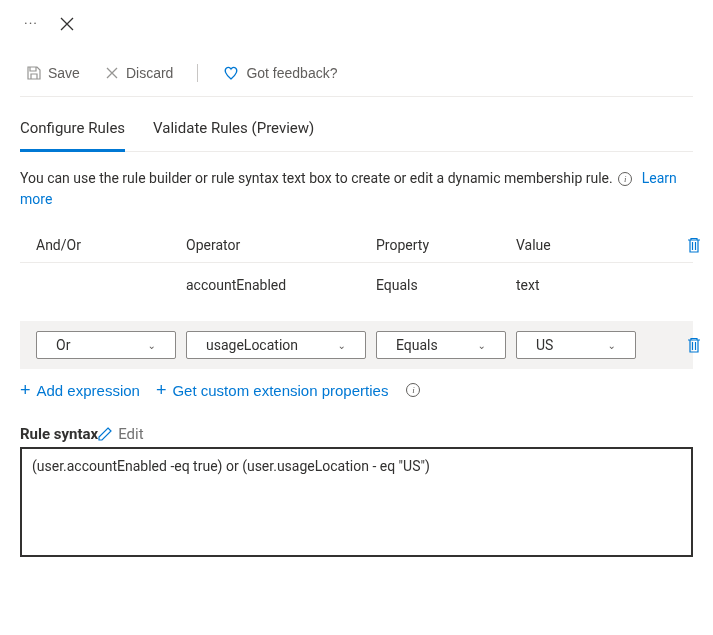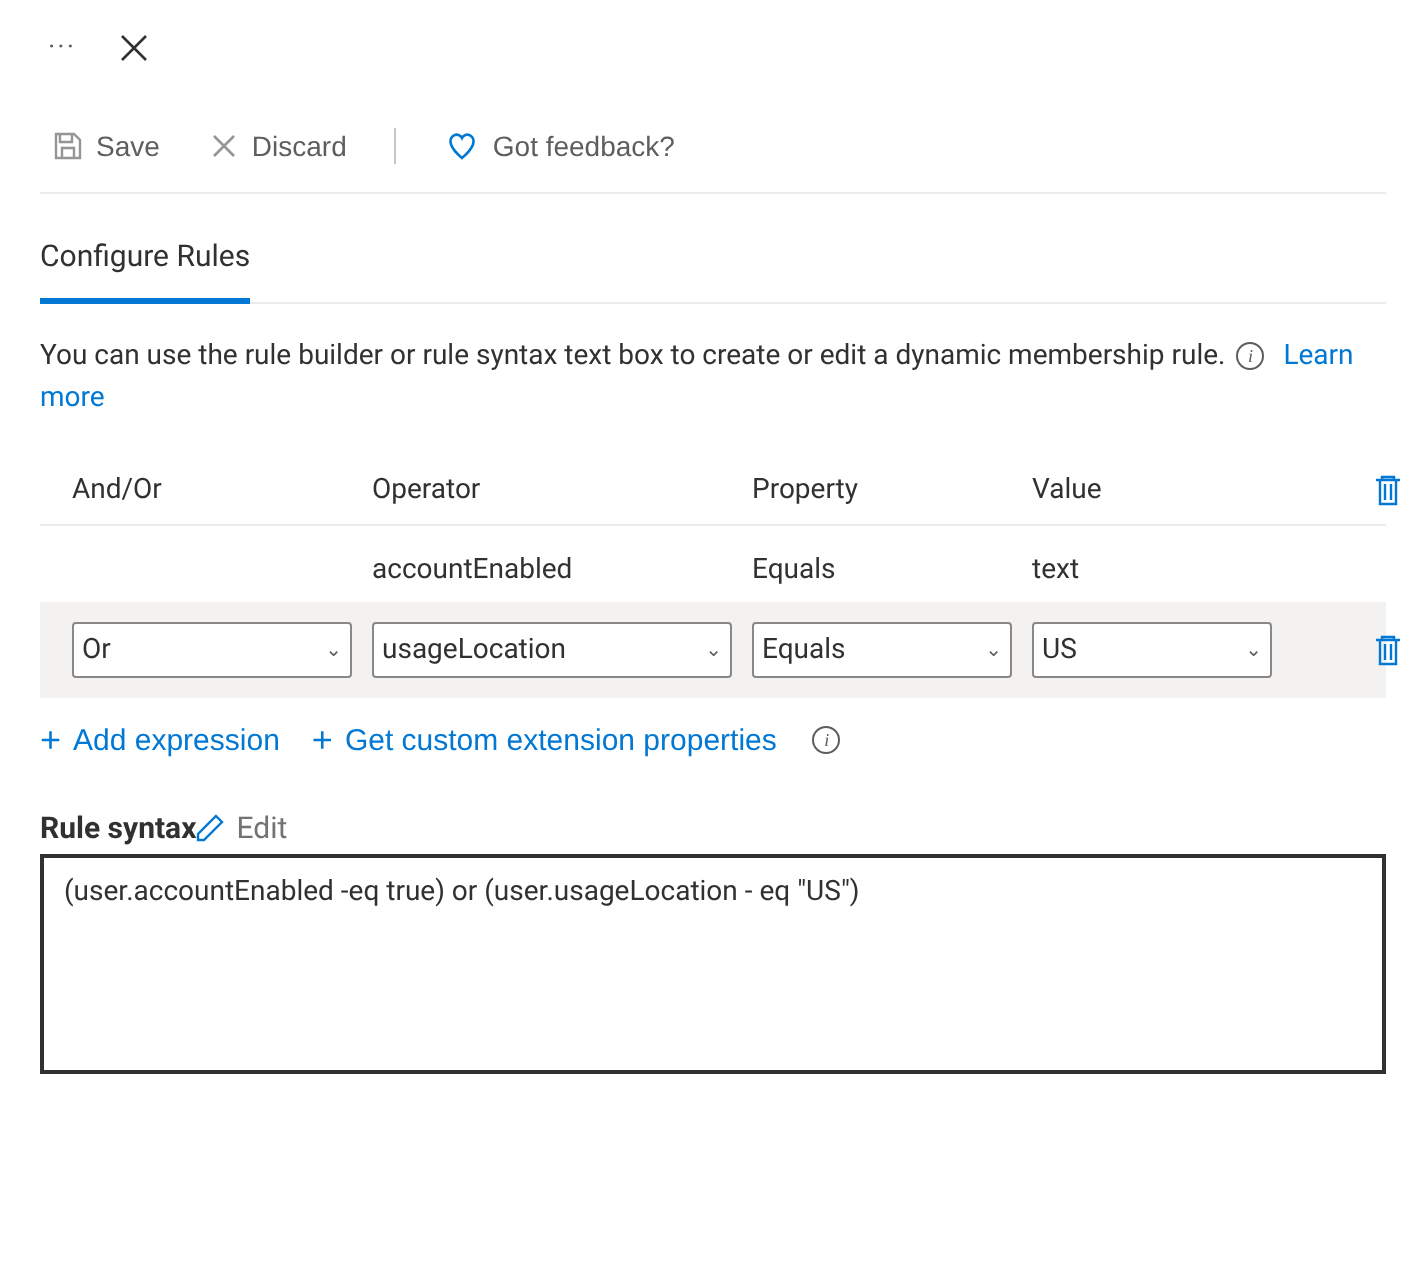--- a/index.html
+++ b/index.html
@@ -95,34 +95,34 @@
       grid-template-columns: 140px 180px 130px 120px 56px;
       align-items: center;
       gap: 10px;
     }
     .rules-header {
       padding: 8px 16px;
       border-bottom: 1px solid #edebe9;
       font-weight: 400;
     }
     .rules-header .th-delete { justify-self: end; }
-    .rules-row1 { padding: 14px 16px 8px; }
+    .rules-row1 { padding: 14px 16px 28px; }
     .rules-row2 {
       background: #f3f2f1;
       padding: 10px 16px;
     }
     .select-look {
       background: #fff;
       border: 1px solid #8a8886;
       border-radius: 2px;
       height: 28px;
       display: flex;
       align-items: center;
       justify-content: space-between;
-      padding: 0 4px;
+      padding: 0 19px;
       font-size: 14px;
       color: #323130;
       cursor: pointer;
     }
     .chev { font-size: 10px; color: #605e5c; }
     .row2-del { justify-self: end; cursor: pointer; }
     .action-links {
       display: flex;
       gap: 16px;
       align-items: center;
@@ -202,20 +202,21 @@
       <svg width="18" height="18" viewBox="0 0 18 18">
           <path d="M9 15 C3 10 2 6 4.5 4 C6.5 2.4 8.5 4 9 5 C9.5 4 11.5 2.4 13.5 4 C16 6 15 10 9 15 Z" fill="none" stroke="#0078d4" stroke-width="1.3"></path>
         </svg>
     </span>
     <span>Got feedback?</span>
   </button>
 </div>
 
 <div class="tabs">
   <div class="tab active">Configure Rules</div>
+  <div class="tab">Validate Rules (Preview)</div>
 </div>
 
 <p class="desc">
   <span>You can use the rule builder or rule syntax text box to create or edit a dynamic membership rule.</span>
   <span class="info-circle">i</span>
   <span class="learn-link">Learn more</span>
 </p>
 
 <div class="rules-table">
   <div class="rules-header">

